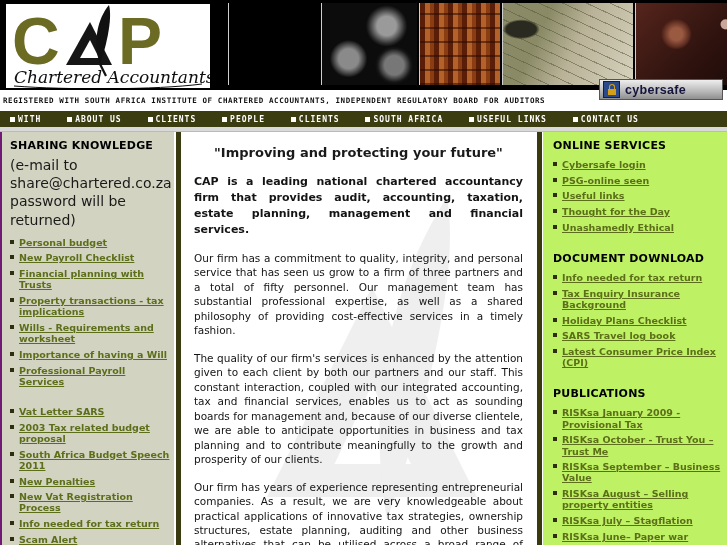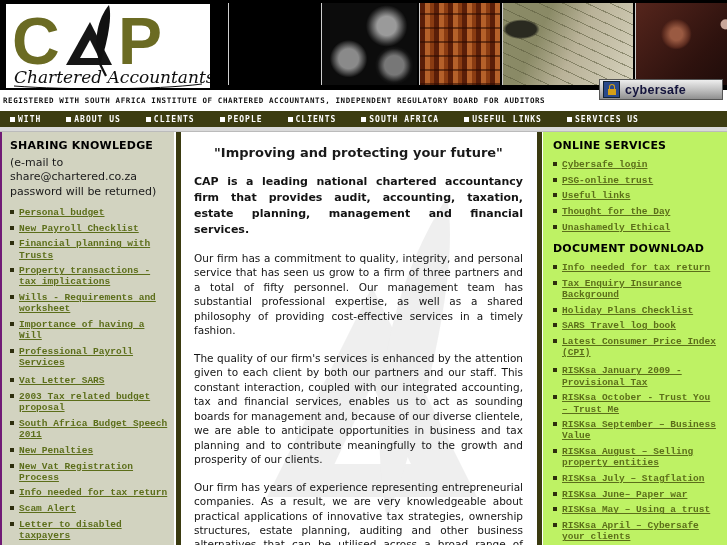--- a/index.html
+++ b/index.html
@@ -73,22 +73,22 @@
   .gray-strip { height:4px; background:#d9d9d9; border-bottom:1px solid #bbb; }
   
   .content { display:flex; height:532px; border-left:2px solid #701a75; }
   .col-left { width:160px; flex:none; background:#d2d3c0; padding:5px 4px 0 8px; overflow:hidden; }
   .divider { width:5px; flex:none; background:#3a3a10; border-left:2px solid #fff; border-right:1px solid #fff; }
   .col-center { flex:1; background:#fff; padding:4px 12px; position:relative; overflow:hidden; }
   .col-right { width:168px; flex:none; background:#bef264; padding:5px 6px 0 10px; overflow:hidden; }
   
   .section-title { font-size:11px; font-weight:bold; color:#000; margin:9px 0 7px; letter-spacing:.2px; }
   .section-title:first-child { margin-top:2px; }
-  .section-note { font-size:11px; color:#1a1a1a; margin:-3px 0 8px; line-height:1.3; }
-  ul.link-list { list-style:none; margin:0 0 7px; padding:0;font-family:Liberation Mono, monospace; }
+  .section-note { font-size:14px; color:#1a1a1a; margin:-3px 0 8px; line-height:1.3; }
+  ul.link-list { list-style:none; margin:0 0 19px; padding:0; }
   ul.link-list li { margin:0 0 4.5px; font-size:9.5px; line-height:1.18; display:flex; }
   .bullet { width:4px; height:4px; background:#2e2e0e; margin:3px 5px 0 0; flex:none; }
   a.side-link { color:#5c6e1a; font-weight:bold; text-decoration:underline; }
   
   .main-heading { text-align:center; font-weight:bold; font-size:13px; color:#1a1a1a; margin:9px 0 14px; }
   .para { font-size:10.5px; text-align:justify; line-height:1.38; margin:0 0 13px; color:#141414; position:relative; z-index:2; }
   .para.bold { font-weight:bold; font-size:11px; line-height:1.45; }
   .watermark { position:absolute; left:40px; top:60px; width:300px; height:340px; opacity:.09; z-index:1; pointer-events:none; }
 </style>
 </head>
@@ -152,21 +152,21 @@
     <a class="nav-item" href="#">
       <span class="nav-bullet"></span>
       <span>SOUTH AFRICA</span>
     </a>
     <a class="nav-item" href="#">
       <span class="nav-bullet"></span>
       <span>USEFUL LINKS</span>
     </a>
     <a class="nav-item" href="#">
       <span class="nav-bullet"></span>
-      <span>SERVICES US</span>
+      <span>CONTACT US</span>
     </a>
   </div>
 <div class="gray-strip"></div>
 
 <div class="content">
 
   <div class="col-left">
       <div class="section-title">SHARING KNOWLEDGE</div>
       <div class="section-note">(e-mail to share@chartered.co.za password will be returned)</div>
       <ul class="link-list">
@@ -257,21 +257,21 @@
 
   <div class="col-right">
       <div class="section-title">ONLINE SERVICES</div>
       <ul class="link-list">
         <li>
           <span class="bullet"></span>
           <a class="side-link" href="#">Cybersafe login</a>
         </li>
         <li>
           <span class="bullet"></span>
-          <a class="side-link" href="#">PSG-online trust</a>
+          <a class="side-link" href="#">PSG-online seen</a>
         </li>
         <li>
           <span class="bullet"></span>
           <a class="side-link" href="#">Useful links</a>
         </li>
         <li>
           <span class="bullet"></span>
           <a class="side-link" href="#">Thought for the Day</a>
         </li>
         <li>
@@ -295,20 +295,21 @@
         </li>
         <li>
           <span class="bullet"></span>
           <a class="side-link" href="#">SARS Travel log book</a>
         </li>
         <li>
           <span class="bullet"></span>
           <a class="side-link" href="#">Latest Consumer Price Index (CPI)</a>
         </li>
       </ul>
+      <div class="section-title">PUBLICATIONS</div>
       <ul class="link-list">
         <li>
           <span class="bullet"></span>
           <a class="side-link" href="#">RISKsa January 2009 - Provisional Tax</a>
         </li>
         <li>
           <span class="bullet"></span>
           <a class="side-link" href="#">RISKsa October - Trust You – Trust Me</a>
         </li>
         <li>

